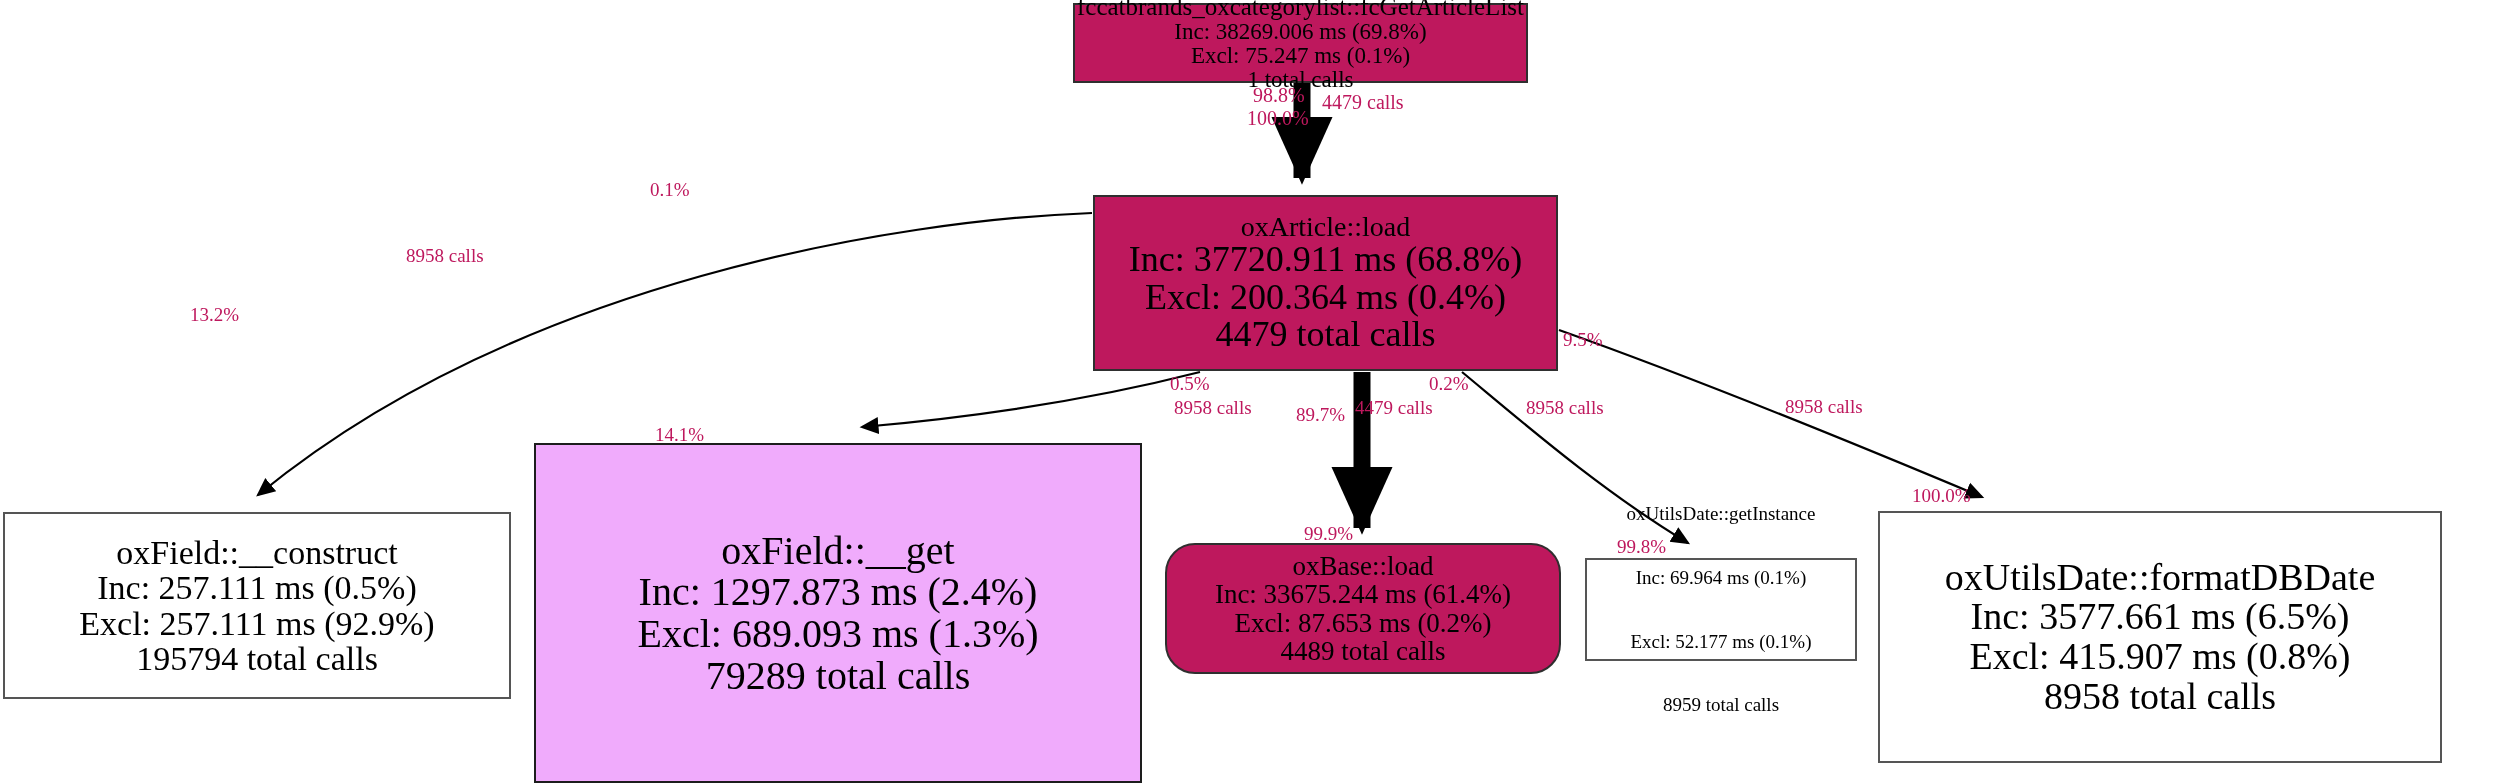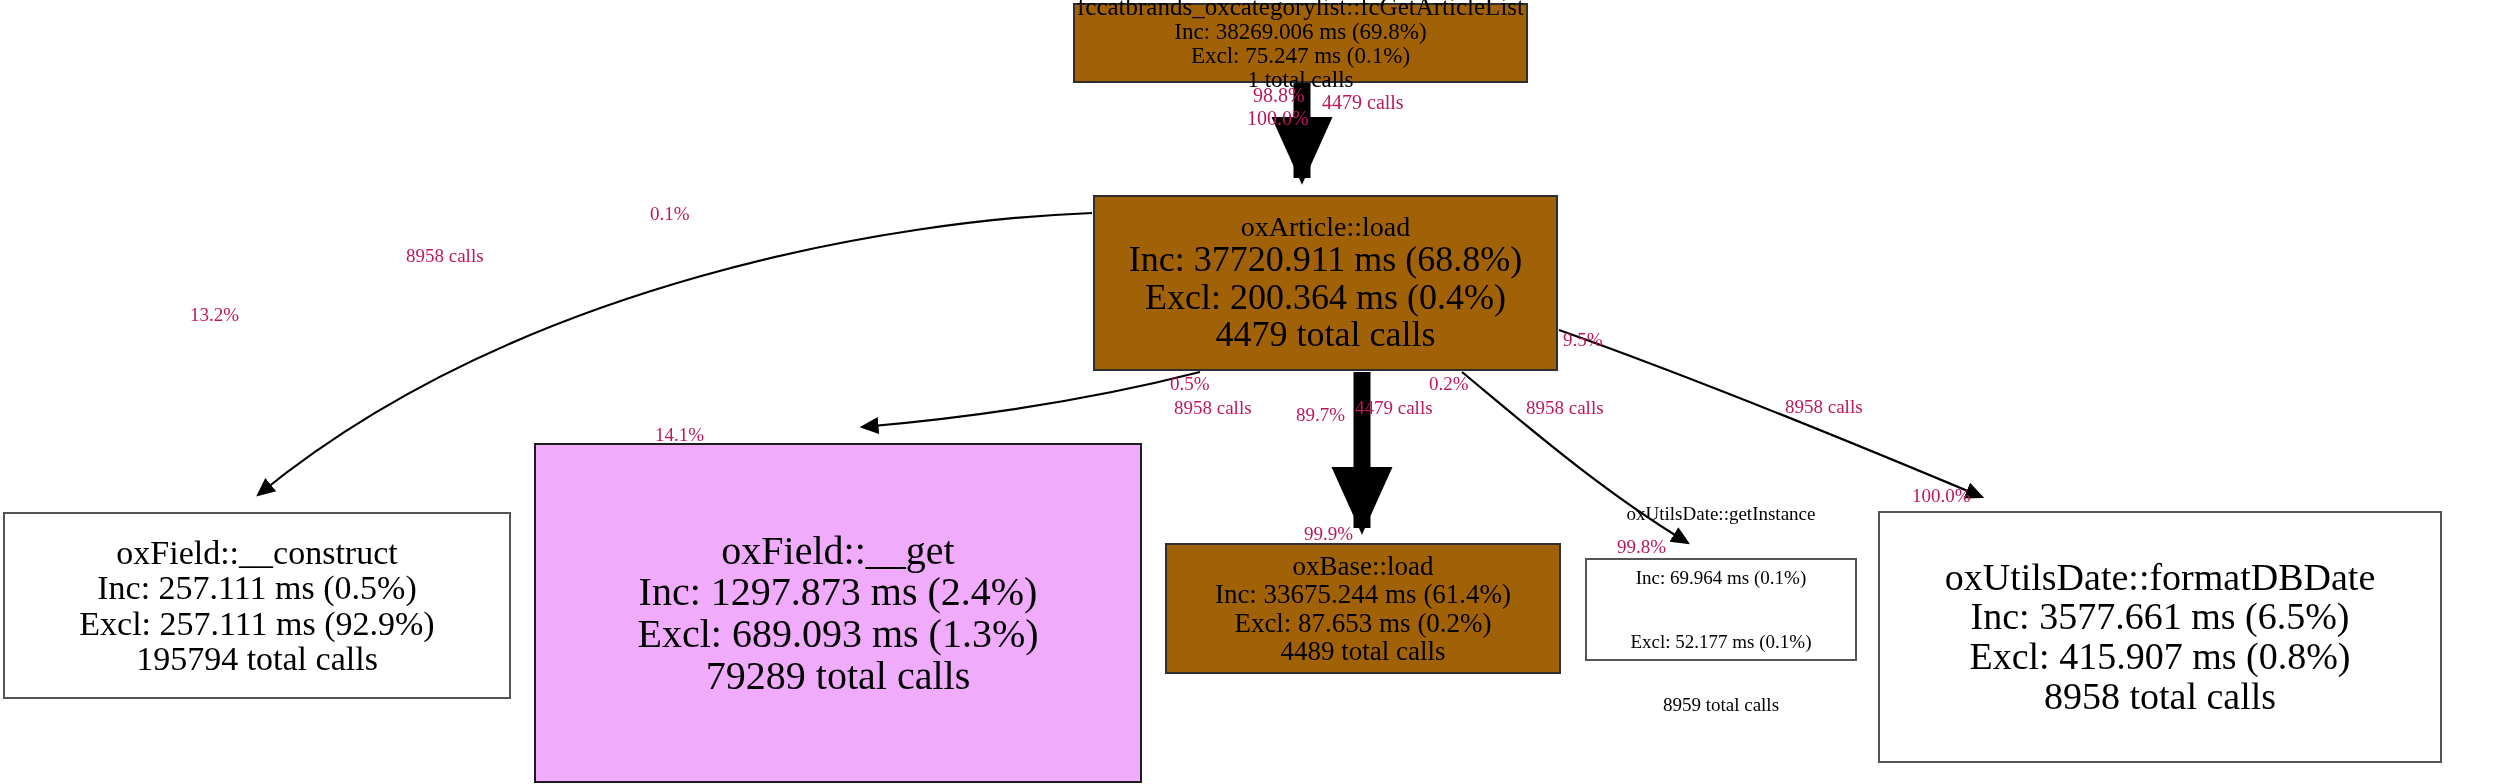--- a/index.html
+++ b/index.html
@@ -4,32 +4,32 @@
 <style>
   html,body{margin:0;padding:0;background:#ffffff;}
   body{width:2504px;height:784px;overflow:hidden;font-family:"Liberation Serif","DejaVu Serif",serif;}
   #canvas{position:relative;width:2504px;height:784px;background:#fff;}
   svg#edges{position:absolute;left:0;top:0;width:2504px;height:784px;pointer-events:none;}
   .node{position:absolute;box-sizing:border-box;border:2px solid #3a3a3a;
         display:flex;flex-direction:column;align-items:center;justify-content:center;
         text-align:center;color:#000;line-height:1.04;white-space:nowrap;}
   .node .ttl{font-weight:400;}
   .node .ln{font-weight:400;}
-  .n-yellow{background:#a16207;border-color:#2f2f2f;}
+  .n-yellow{background:#be185d;border-color:#2f2f2f;}
   .n-red{background:#f0abfc;border-color:#1d1d1d;}
   .n-white{background:#ffffff;border-color:#555555;}
 
   
   #node-root{left:1073px;top:3px;width:455px;height:80px;font-size:23px;}
   #node-root .ttl{font-size:25px;}
   #node-oxarticle-load{left:1093px;top:195px;width:465px;height:176px;font-size:36px;}
   #node-oxarticle-load .ttl{font-size:28px;}
   #node-oxfield-construct{left:3px;top:512px;width:508px;height:187px;font-size:34px;}
   #node-oxfield-get{left:534px;top:443px;width:608px;height:340px;font-size:40px;}
-  #node-oxbase-load{left:1165px;top:543px;width:396px;height:131px;font-size:27px;}
+  #node-oxbase-load{left:1165px;top:543px;width:396px;height:131px;font-size:27px;border-radius:30px;}
   #node-oxutilsdate-getinstance{left:1585px;top:558px;width:272px;height:103px;font-size:19px;gap:44px;}
   #node-oxutilsdate-formatdbdate{left:1878px;top:511px;width:564px;height:252px;font-size:38px;}
 
   .elabel{position:absolute;color:#be185d;white-space:nowrap;font-size:20px;line-height:1;}
   .elabel.sm{font-size:19px;}
 </style>
 </head>
 <body>
 
 <div id="canvas">
@@ -117,21 +117,21 @@
     <div class="ttl">oxUtilsDate::formatDBDate</div>
     <div class="ln">Inc: 3577.661 ms (6.5%)</div>
     <div class="ln">Excl: 415.907 ms (0.8%)</div>
     <div class="ln">8958 total calls</div>
   </div>
 
   <div class="elabel" style="left:1253px;top:85px;">98.8%</div>
   <div class="elabel" style="left:1322px;top:92px;">4479 calls</div>
   <div class="elabel" style="left:1247px;top:108px;">100.0%</div>
 
-  <div class="elabel sm" style="left:650px;top:180px;margin-top:24px;">0.1%</div>
+  <div class="elabel sm" style="left:650px;top:180px;">0.1%</div>
   <div class="elabel sm" style="left:406px;top:246px;">8958 calls</div>
   <div class="elabel sm" style="left:190px;top:305px;">13.2%</div>
 
   <div class="elabel sm" style="left:1170px;top:374px;">0.5%</div>
   <div class="elabel sm" style="left:1174px;top:398px;">8958 calls</div>
   <div class="elabel sm" style="left:655px;top:425px;">14.1%</div>
 
   <div class="elabel sm" style="left:1296px;top:374px;margin-top:31px;">89.7%</div>
   <div class="elabel sm" style="left:1355px;top:398px;">4479 calls</div>
   <div class="elabel sm" style="left:1304px;top:524px;">99.9%</div>

